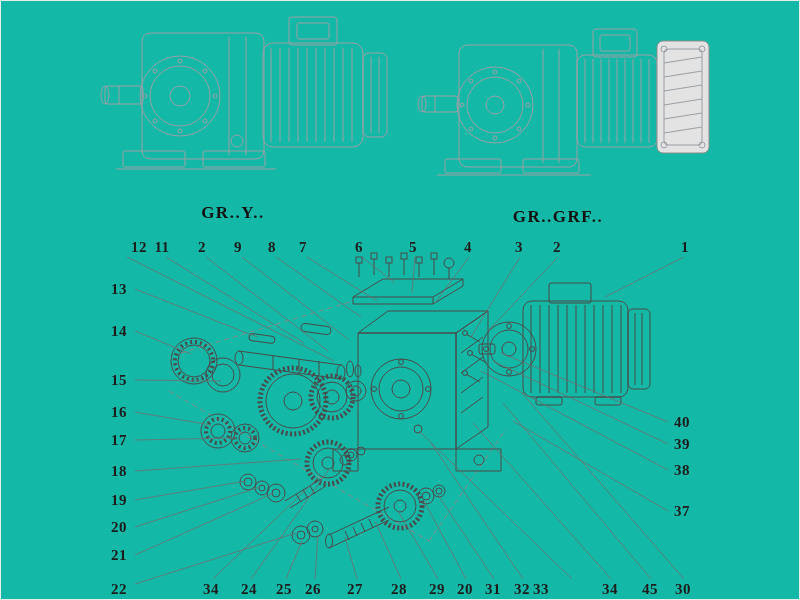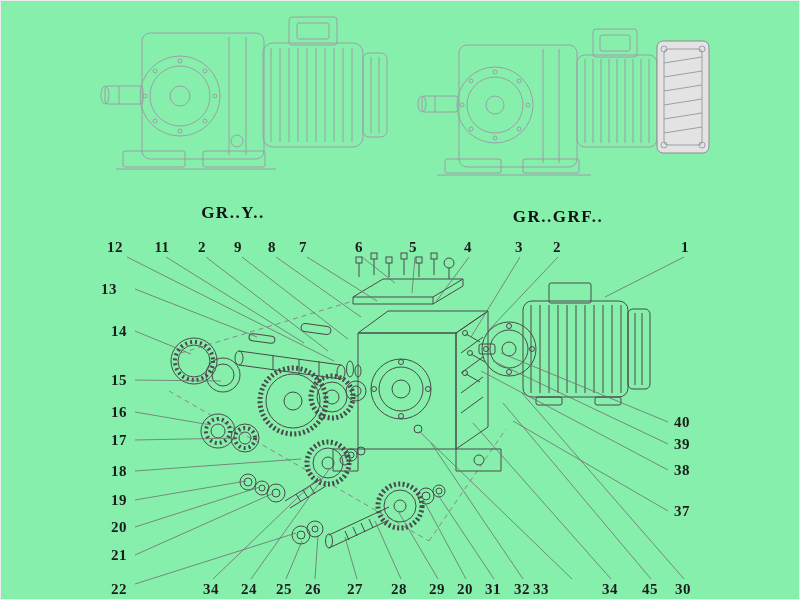--- a/index.html
+++ b/index.html
@@ -1,17 +1,17 @@
 <!DOCTYPE html>
 <html><head>
 <meta charset="utf-8">
 <style>
   html,body { margin:0; padding:0; background:#ffffff; }
   .page {
-    position:relative; width:800px; height:600px; background:#86efac;
+    position:relative; width:800px; height:600px; background:#14b8a6;
     overflow:hidden; font-family:"Liberation Serif", serif;
     border:1px solid #ececec; box-sizing:border-box;
   }
   svg.art { position:absolute; left:0; top:0; }
   .callout {
     position:absolute; transform:translate(-50%,-50%);
     font:600 15px "Liberation Serif", serif; color:#1c1c1c; letter-spacing:.5px;
     user-select:none; white-space:nowrap;
   }
   .model-title {
@@ -326,34 +326,34 @@
       <line x1="667" y1="421" x2="500" y2="352"></line>
       <line x1="667" y1="443" x2="492" y2="360"></line>
       <line x1="667" y1="469" x2="480" y2="370"></line>
       <line x1="667" y1="510" x2="512" y2="420"></line>
     </g>
   </svg>
 
   <div class="model-title" style="left:232px;top:212px">GR..Y..</div>
   <div class="model-title" style="left:557px;top:216px">GR..GRF..</div>
 
-  <span class="callout" style="left:114px;top:246px">12</span>
+  <span class="callout" style="left:138px;top:246px">12</span>
   <span class="callout" style="left:161px;top:246px">11</span>
   <span class="callout" style="left:201px;top:246px">2</span>
   <span class="callout" style="left:237px;top:246px">9</span>
   <span class="callout" style="left:271px;top:246px">8</span>
   <span class="callout" style="left:302px;top:246px">7</span>
   <span class="callout" style="left:358px;top:246px">6</span>
   <span class="callout" style="left:412px;top:246px">5</span>
   <span class="callout" style="left:467px;top:246px">4</span>
   <span class="callout" style="left:518px;top:246px">3</span>
   <span class="callout" style="left:556px;top:246px">2</span>
   <span class="callout" style="left:684px;top:246px">1</span>
 
-  <span class="callout" style="left:108px;top:288px">13</span>
+  <span class="callout" style="left:118px;top:288px">13</span>
   <span class="callout" style="left:118px;top:330px">14</span>
   <span class="callout" style="left:118px;top:379px">15</span>
   <span class="callout" style="left:118px;top:411px">16</span>
   <span class="callout" style="left:118px;top:439px">17</span>
   <span class="callout" style="left:118px;top:470px">18</span>
   <span class="callout" style="left:118px;top:499px">19</span>
   <span class="callout" style="left:118px;top:526px">20</span>
   <span class="callout" style="left:118px;top:554px">21</span>
   <span class="callout" style="left:118px;top:588px">22</span>
 

